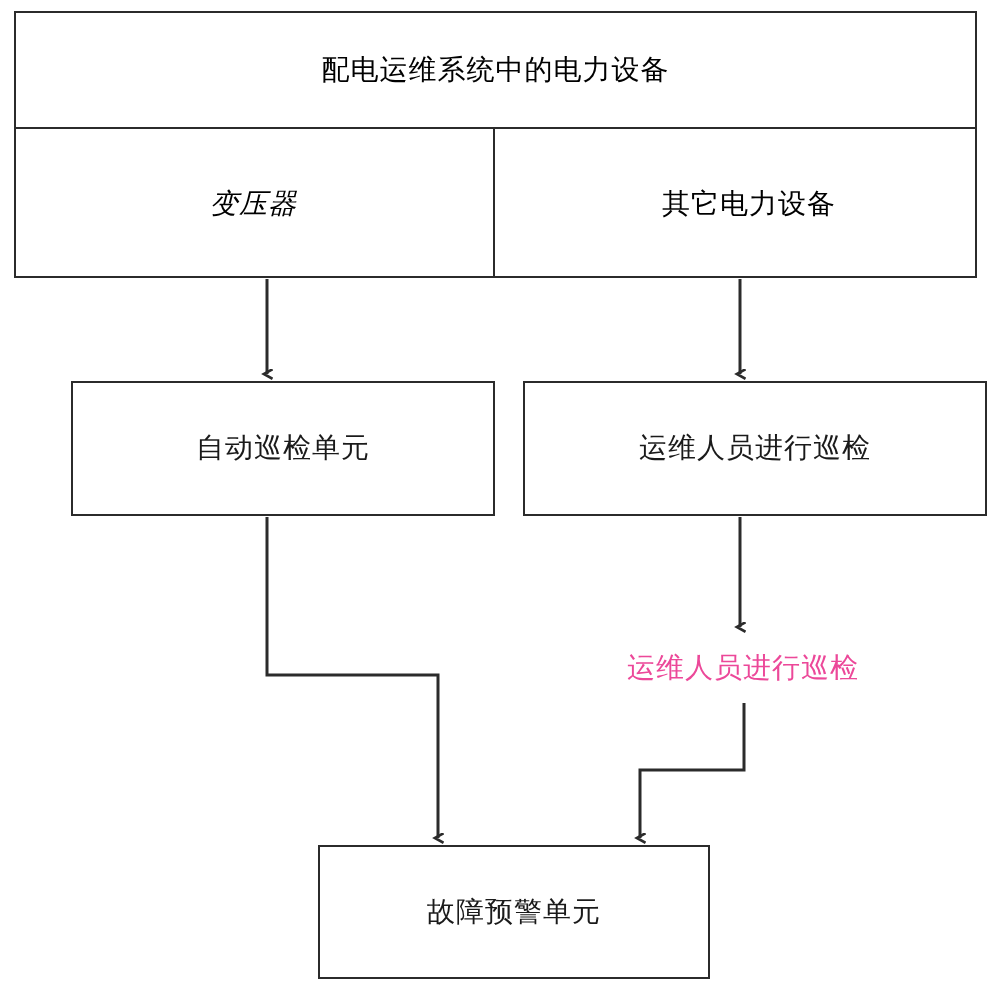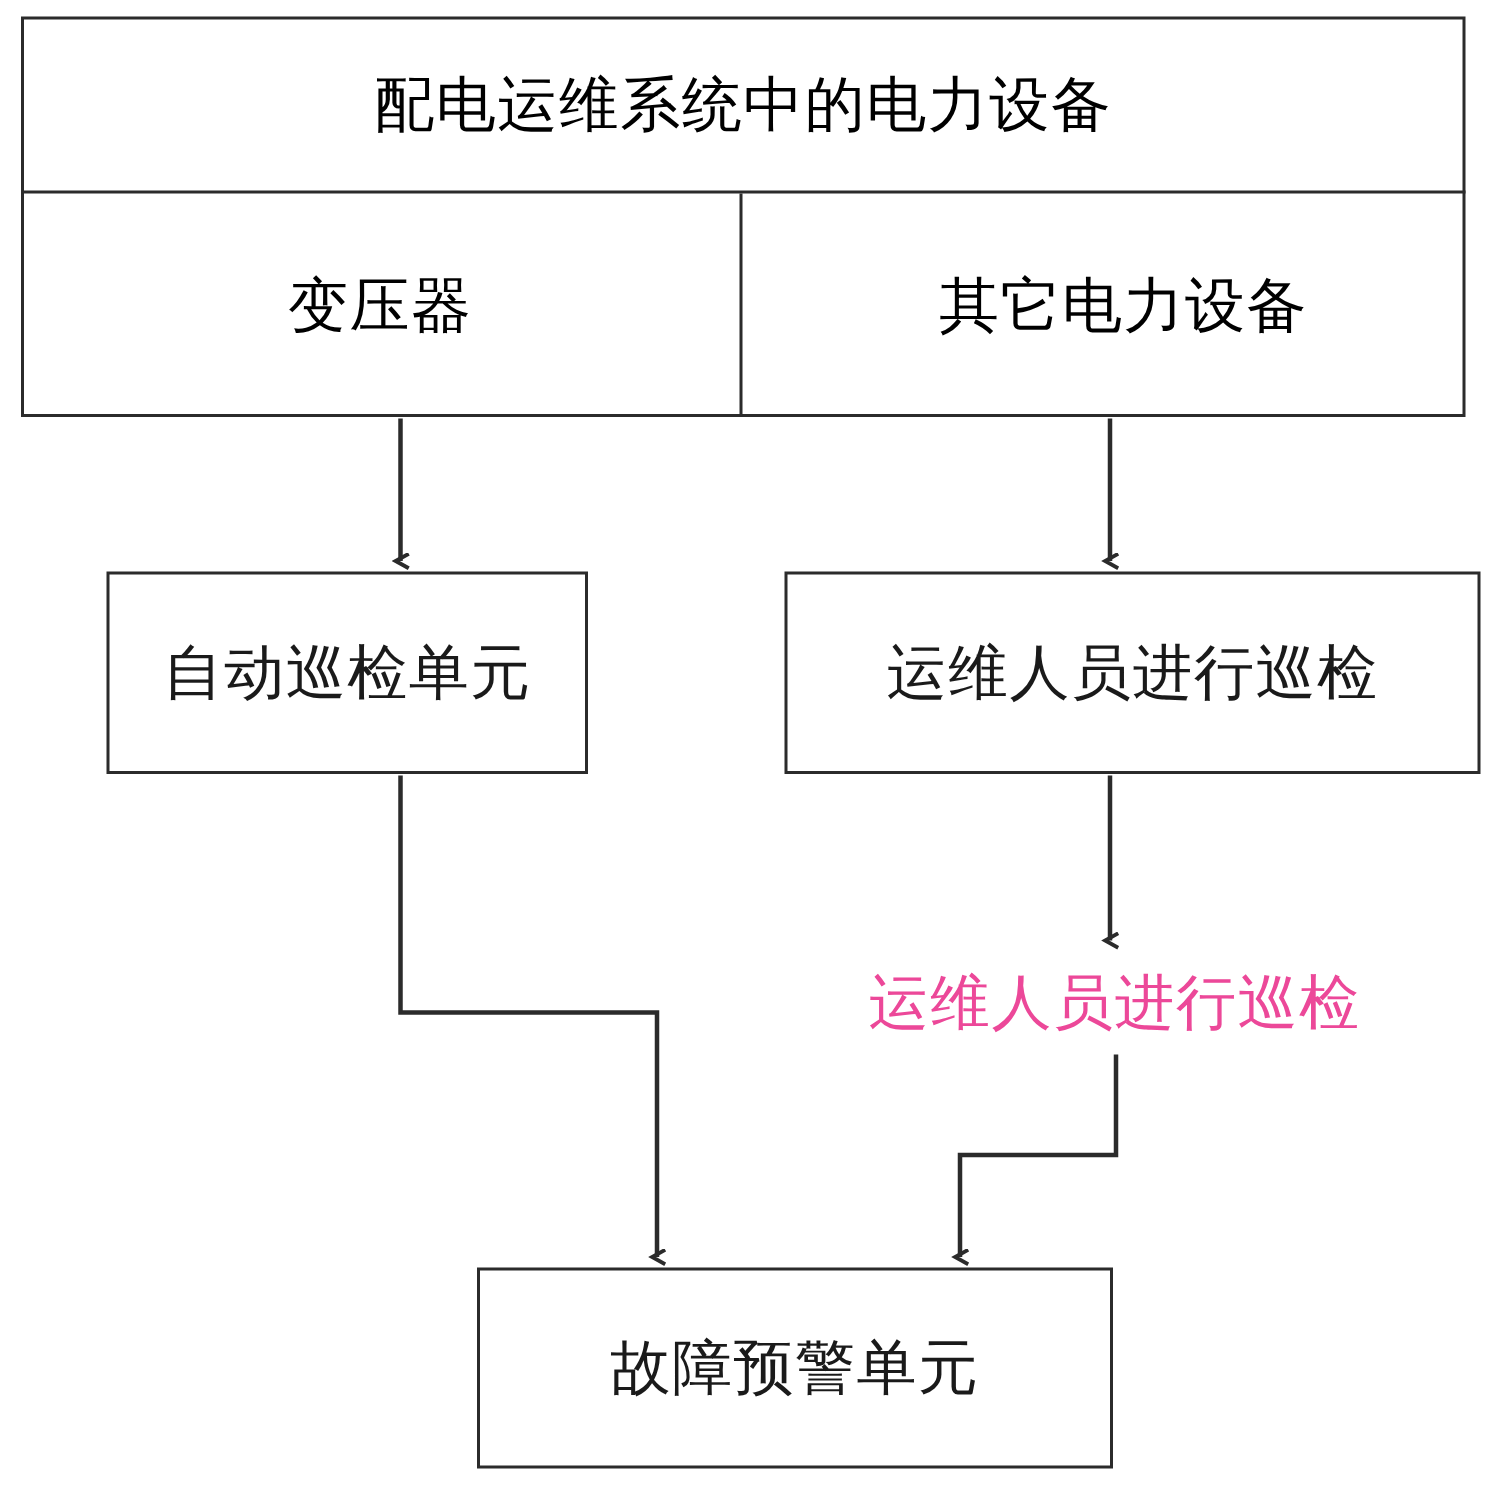--- a/index.html
+++ b/index.html
@@ -24,21 +24,21 @@
     border: 2px solid #2b2b2b;
     background: #ffffff;
     display: flex;
     align-items: center;
     justify-content: center;
     color: #1a1a1a;
     line-height: 1.1;
     white-space: nowrap;
   }
   .cell-text {
-    font-size: 40px;
+    font-size: 28px;
     letter-spacing: 1px;
   }
   
   #table-frame {
     left: 14px;
     top: 11px;
     width: 963px;
     height: 267px;
     border: 2px solid #2b2b2b;
     background: #ffffff;
@@ -75,37 +75,38 @@
   #cell-transformer {
     position: absolute;
     left: 14px;
     top: 129px;
     width: 479px;
     height: 149px;
     display: flex;
     align-items: center;
     justify-content: center;
     box-sizing: border-box;
+    font-style: italic;
   }
   #cell-other-equipment {
     position: absolute;
     left: 495px;
     top: 129px;
     width: 508px;
     height: 149px;
     display: flex;
     align-items: center;
     justify-content: center;
     box-sizing: border-box;
   }
   
   #node-auto-inspection {
     left: 71px;
     top: 381px;
-    width: 321px;
+    width: 424px;
     height: 135px;
   }
   #node-manual-prompt {
     left: 523px;
     top: 381px;
     width: 464px;
     height: 135px;
   }
   
   #node-staff-inspection {
@@ -118,22 +119,23 @@
     align-items: center;
     justify-content: center;
     color: #ec4899;
     white-space: nowrap;
     box-sizing: border-box;
   }
   
   #node-fault-alert {
     left: 318px;
     top: 845px;
-    width: 424px;
+    width: 392px;
     height: 134px;
+    font-family: Liberation Serif, serif;
   }
   
   #connectors {
     position: absolute;
     left: 0;
     top: 0;
     width: 998px;
     height: 1000px;
     pointer-events: none;
   }

